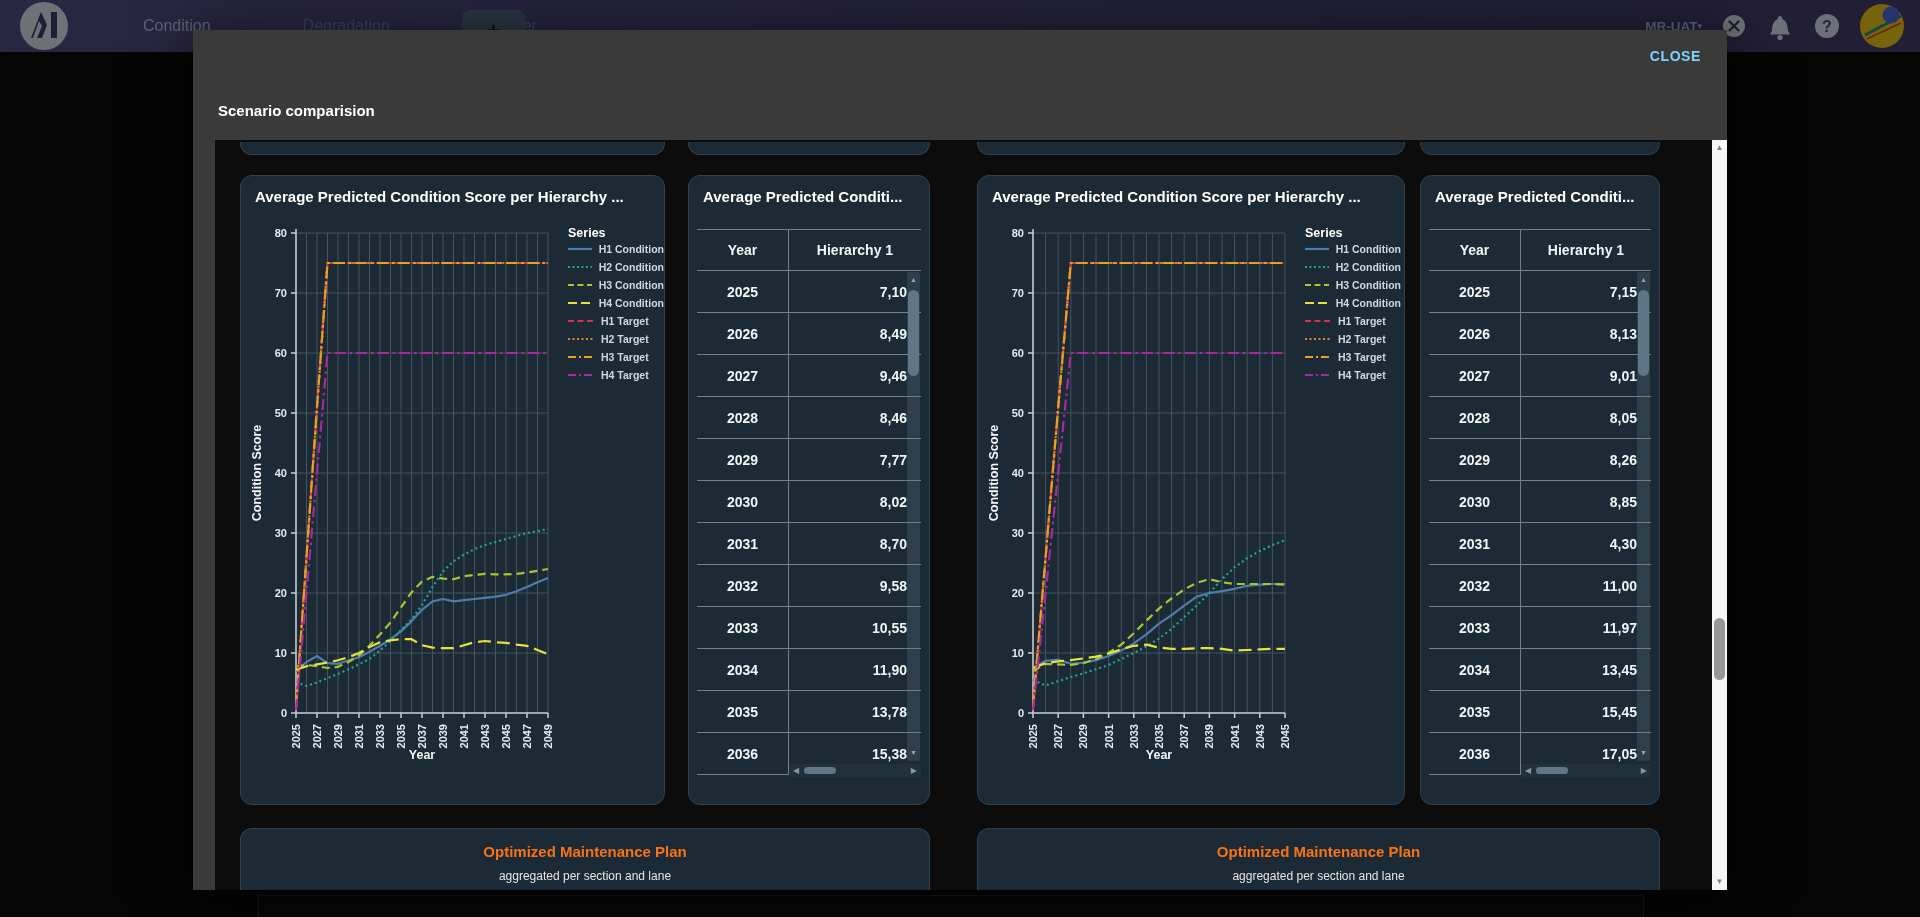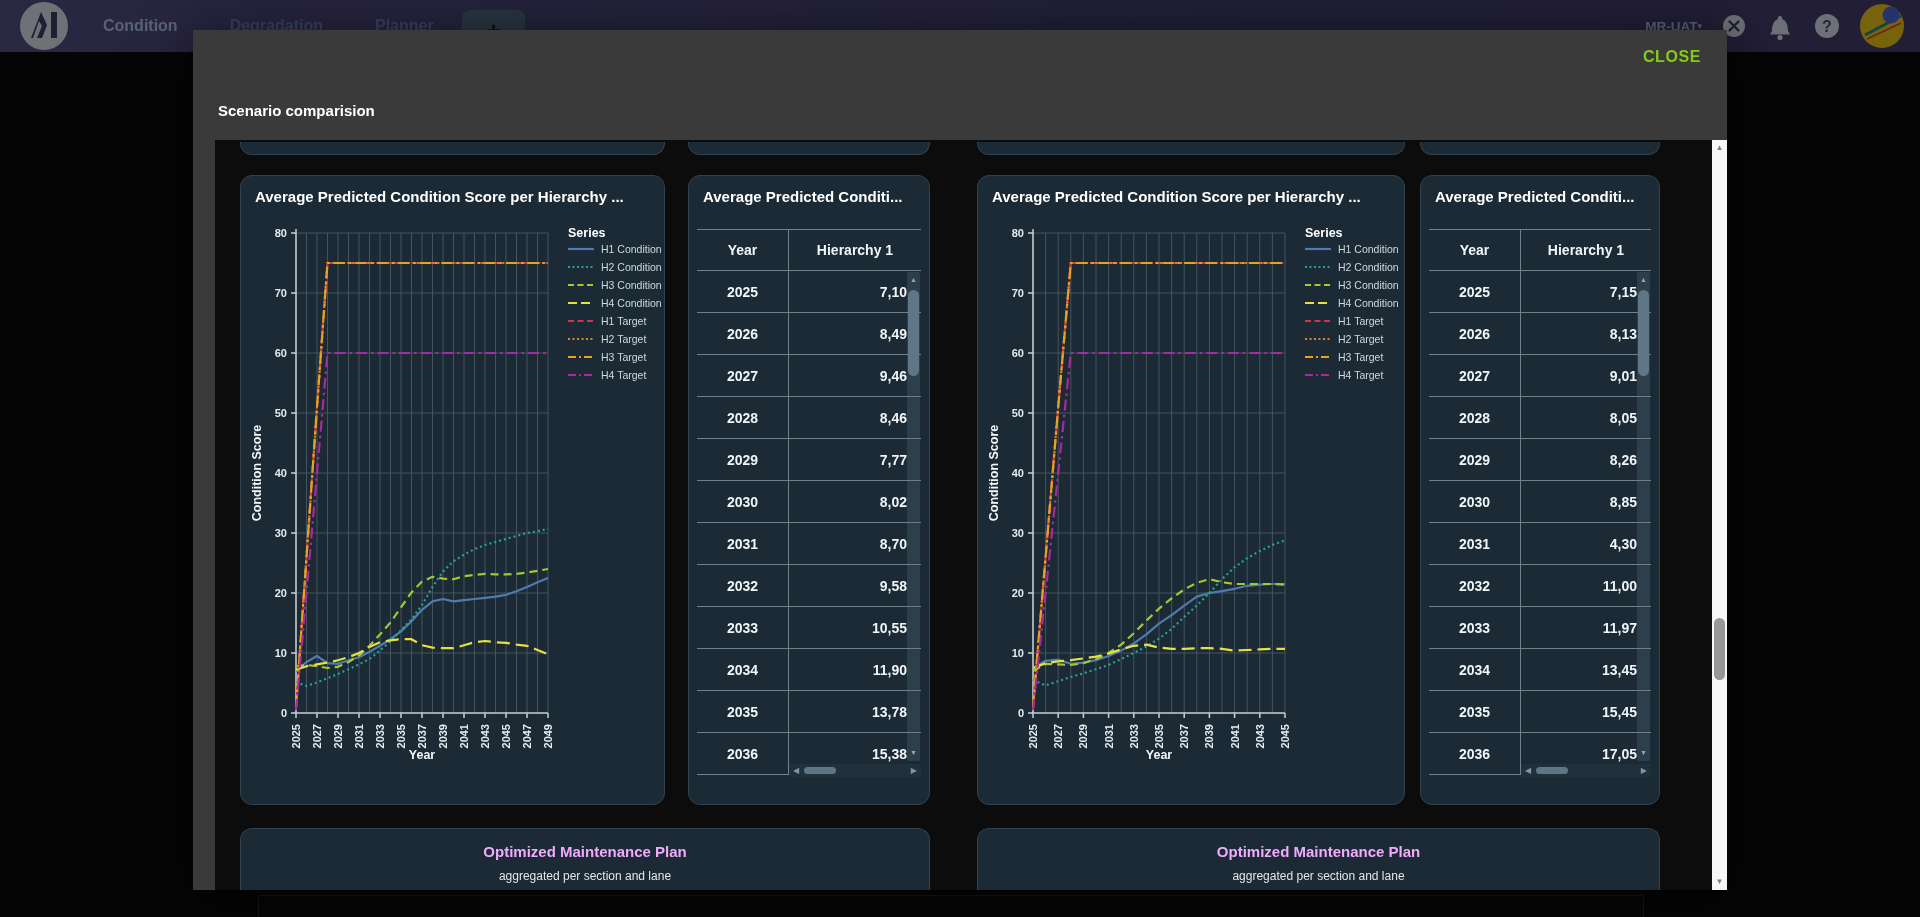--- a/index.html
+++ b/index.html
@@ -7,72 +7,72 @@
     width:1920px;height:917px;overflow:hidden;position:relative;
     background:#050505;
     font-family:"Liberation Sans","DejaVu Sans",sans-serif;
     -webkit-font-smoothing:antialiased;
   }
   
   .navbar{position:absolute;left:0;top:0;width:1920px;height:52px;
     background:linear-gradient(90deg,#423e6b 0%,#363259 55%,#343056 100%);}
   .logo{position:absolute;left:20px;top:2px;width:48px;height:48px;}
   .tabs{position:absolute;left:103px;top:0;height:52px;display:flex;align-items:center;gap:52px;}
-  .tab{font-size:16px;font-weight:bold;color:#5e6b9e;cursor:pointer;white-space:nowrap;}
+  .tab{font-size:16px;font-weight:normal;color:#5e6b9e;cursor:pointer;white-space:nowrap;margin-left:40px;}
   .tab.active{color:#95a3ca;}
   .plus-btn{position:absolute;left:462px;top:10px;width:63px;height:42px;background:#42576c;
     border-radius:8px 8px 0 0;color:#12121e;font-size:24px;font-weight:bold;
     display:flex;align-items:center;justify-content:center;cursor:pointer;}
   .nav-right{position:absolute;right:16px;top:0;height:52px;display:flex;align-items:center;gap:20px;}
   .user-menu{color:#98a2c6;font-size:13.5px;font-weight:bold;display:flex;align-items:center;cursor:pointer;}
   .user-caret{font-size:9px;color:#98a2c6;}
   
   .backdrop{position:absolute;inset:0;background:rgba(6,6,10,0.42);z-index:5;}
   
   .modal{position:absolute;left:193px;top:30px;width:1534px;height:860px;background:#3a3a3a;z-index:10;
     box-shadow:0 10px 50px rgba(0,0,0,0.65);}
-  .close-btn{position:absolute;top:18px;right:26px;color:#84cc16;font-weight:bold;font-size:16px;
+  .close-btn{position:absolute;top:18px;right:26px;color:#7dd3fc;font-weight:bold;font-size:14px;
     letter-spacing:0.6px;cursor:pointer;}
   .m-title{position:absolute;top:72px;left:25px;color:#ffffff;font-size:15px;font-weight:bold;}
   .m-content{position:absolute;left:22px;top:110px;width:1497px;height:750px;background:#0c0c0c;overflow:hidden;}
   .m-scroll{position:absolute;right:0;top:110px;width:15px;height:750px;background:#f6f6f6;}
   .m-thumb{position:absolute;left:2px;top:478px;width:11px;height:62px;background:#979797;border-radius:6px;}
   .m-arrow{position:absolute;left:0;width:15px;text-align:center;color:#7f7f7f;font-size:8px;line-height:8px;}
   .m-arrow.up{top:4px;}  .m-arrow.down{bottom:4px;}
   
   .card{position:absolute;background:#1b2a35;border:1px solid #31424e;border-radius:12px;box-sizing:border-box;}
   .card.partial{border-radius:0 0 12px 12px;border-top:none;}
   .card.plan{border-radius:12px 12px 0 0;border-bottom:none;}
   .c-title{position:absolute;left:14px;top:12px;right:0;color:#ffffff;font-size:15px;font-weight:bold;
     white-space:nowrap;overflow:hidden;}
   .chart-svg{position:absolute;left:0;top:0;}
   
   .legend{position:absolute;left:327px;top:50px;width:96px;}
   .lg-title{font-size:12.5px;font-weight:bold;color:#ffffff;margin-bottom:0;}
   .lg-row{display:flex;align-items:center;gap:7px;height:18px;cursor:pointer;}
-  .lg-label{font-size:10.5px;color:#cfd9dd;font-weight:normal;white-space:nowrap;}
+  .lg-label{font-size:10.5px;color:#cfd9dd;font-weight:bold;white-space:nowrap;}
   
   .tbl{position:absolute;left:8px;top:53px;right:8px;}
   .trow{display:grid;grid-template-columns:92px 1fr;height:41px;border-bottom:1px solid rgba(185,198,205,0.55);}
   .trow.thead{height:40px;border-top:1px solid rgba(185,198,205,0.55);}
   .tcell{display:flex;align-items:center;justify-content:center;color:#f0f5f7;font-size:14px;font-weight:600;
     overflow:hidden;white-space:nowrap;}
   .thead .tcell{font-weight:bold;}
   .tyear{border-right:1px solid rgba(185,198,205,0.55);}
   .trow:not(.thead) .tval{justify-content:flex-end;padding-right:14px;}
   .tvscroll{position:absolute;right:9px;top:96px;width:13px;height:489px;background:rgba(96,120,135,0.28);border-radius:2px;}
   .tvthumb{position:absolute;left:1px;top:18px;width:11px;height:86px;background:#5f7686;border-radius:6px;}
   .tvarrow{position:absolute;left:0;width:13px;text-align:center;color:#93a6b2;font-size:7px;line-height:8px;}
   .tvarrow.up{top:4px;} .tvarrow.down{bottom:4px;}
   .thscroll{position:absolute;left:100px;right:8px;top:588px;height:13px;background:#20313c;}
   .ththumb{position:absolute;left:15px;top:3px;width:32px;height:7px;background:#5f7686;border-radius:4px;}
   .tharrow{position:absolute;top:2px;color:#8296a2;font-size:8px;line-height:9px;cursor:pointer;}
   .tharrow.l{left:4px;} .tharrow.r{right:4px;}
   
-  .plan-title{margin-top:14px;text-align:center;color:#f0abfc;font-size:15px;font-weight:bold;}
+  .plan-title{margin-top:14px;text-align:center;color:#f97316;font-size:15px;font-weight:bold;}
   .plan-sub{margin-top:9px;text-align:center;color:#e5e5e5;font-size:12px;}
   
   .under-modal{position:absolute;left:258px;top:895px;width:1384px;height:22px;border:1px solid #272727;
     border-bottom:none;background:#070707;z-index:3;}
 </style>
 </head>
 <body>
 
 <div class="navbar">
   <svg class="logo" viewBox="0 0 48 48">

